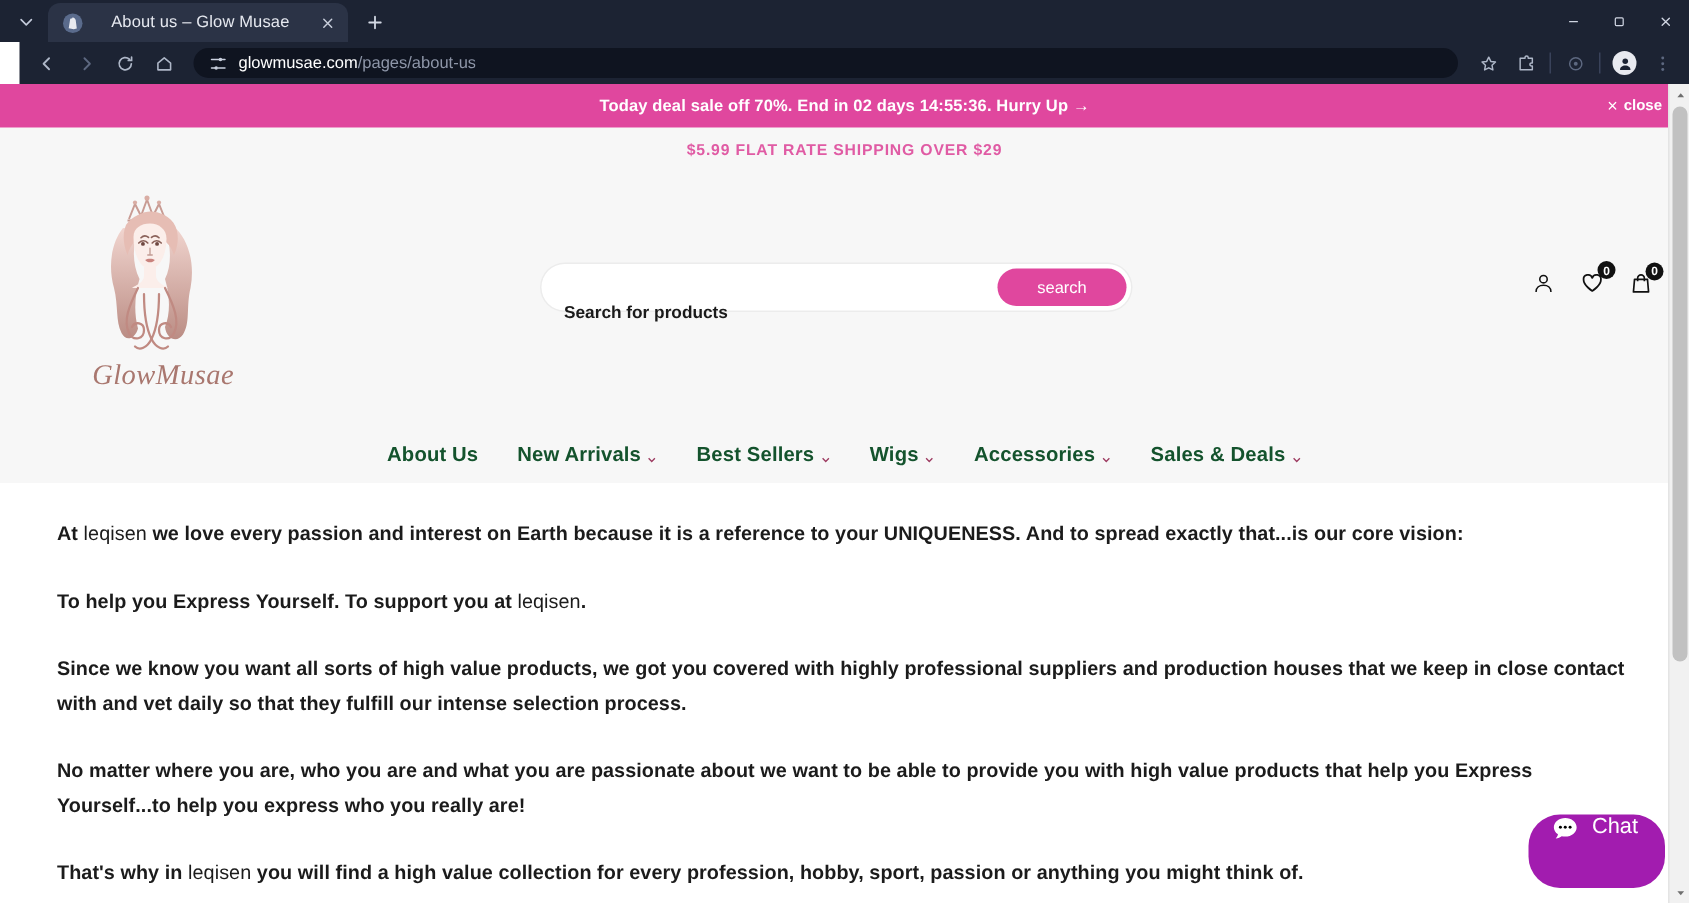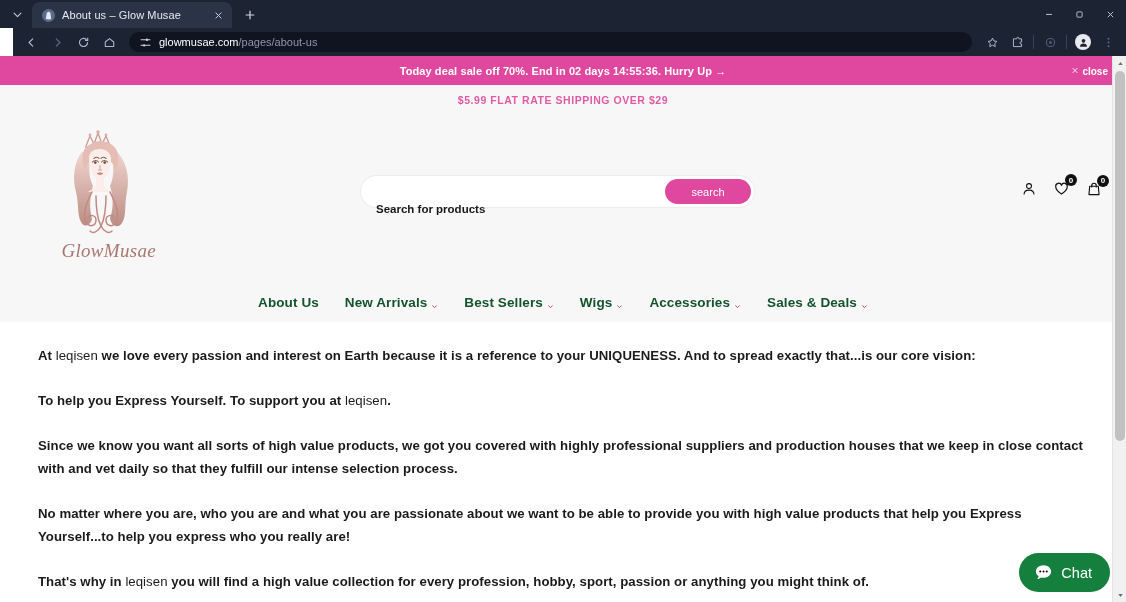--- a/index.html
+++ b/index.html
@@ -16,22 +16,22 @@
   .tabstrip {
     height: 28px; background: #1c2333; display: flex; align-items: flex-end;
     padding-left: 4px; position: relative;
   }
   .tab-list-btn {
     width: 26px; height: 26px; display: flex; align-items: center; justify-content: center;
     color: #c3cada; flex: 0 0 auto; margin-bottom: 1px;
   }
   .tab {
     height: 26px; min-width: 200px; max-width: 240px; background: #2b3346;
-    border-radius: 8px 8px 0 0; display: flex; align-items: center; gap: 7px;
-    padding: 0 7px 0 10px; margin-left: 2px; position: relative;
+    border-radius: 8px 8px 0 0; display: flex; align-items: center; gap: 18px;
+    padding: 0 7px 0 10px; margin-left: 2px; position: relative; text-align: right;
   }
   .tab-favicon {
     width: 13px; height: 13px; border-radius: 50%;
     background: #5a6b8c; display: flex; align-items: center; justify-content: center;
     flex: 0 0 auto;
   }
   .tab-favicon svg { width: 9px; height: 9px; }
   .tab-title {
     font-size: 11px; color: #e6e9f0; white-space: nowrap; overflow: hidden;
     text-overflow: ellipsis; flex: 1 1 auto; letter-spacing: .1px;
@@ -156,22 +156,22 @@
 
   .content { padding: 22px 38px 0 38px; background: #ffffff; }
   .para {
     font-size: 13.2px; font-weight: 700; color: #1b1b1b;
     line-height: 23px; margin-bottom: 22px; letter-spacing: .05px;
   }
   .para .brand { font-weight: 400; }
 
   
   .chat {
-    position: absolute; right: 16px; bottom: 10px; height: 39px;
-    background: #15803d; border-radius: 21px; display: flex; align-items: center;
+    position: absolute; right: 16px; bottom: 10px; height: 49px;
+    background: #a21caf; border-radius: 21px; display: flex; 
     gap: 8px; padding: 0 18px 0 15px; cursor: pointer;
   }
   .chat-label { color: #ffffff; font-size: 14.5px; }
   .chat-bubble { width: 19px; height: 19px; color: #ffffff; display: flex; }
 
   
   .scrollbar {
     position: absolute; right: 0; top: 56px; width: 14px; height: 546px;
     background: #f1f1f1; border-left: 1px solid #e4e4e4;
   }

